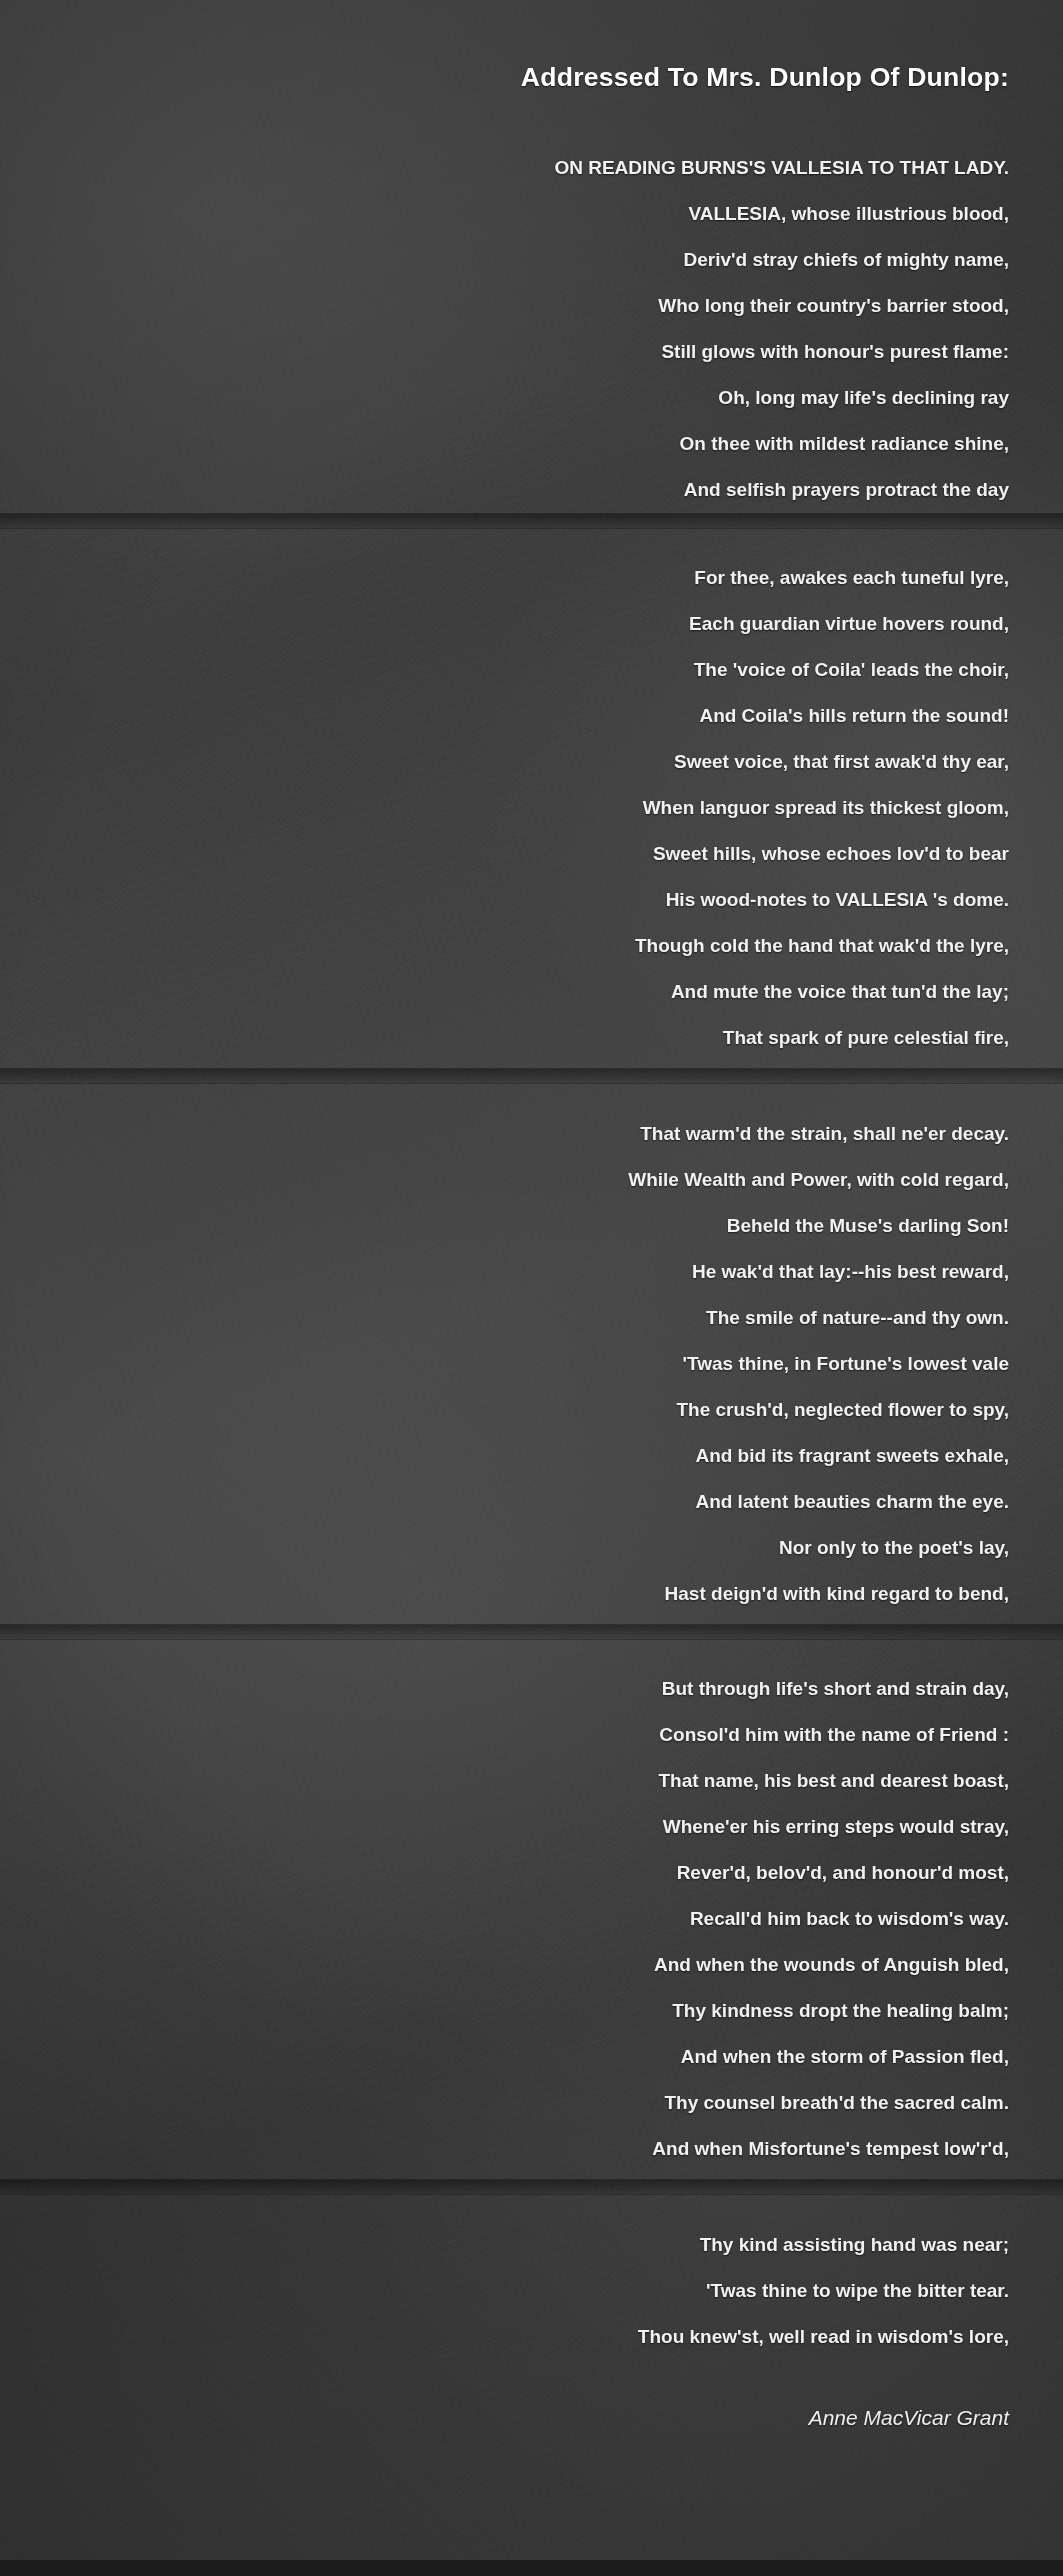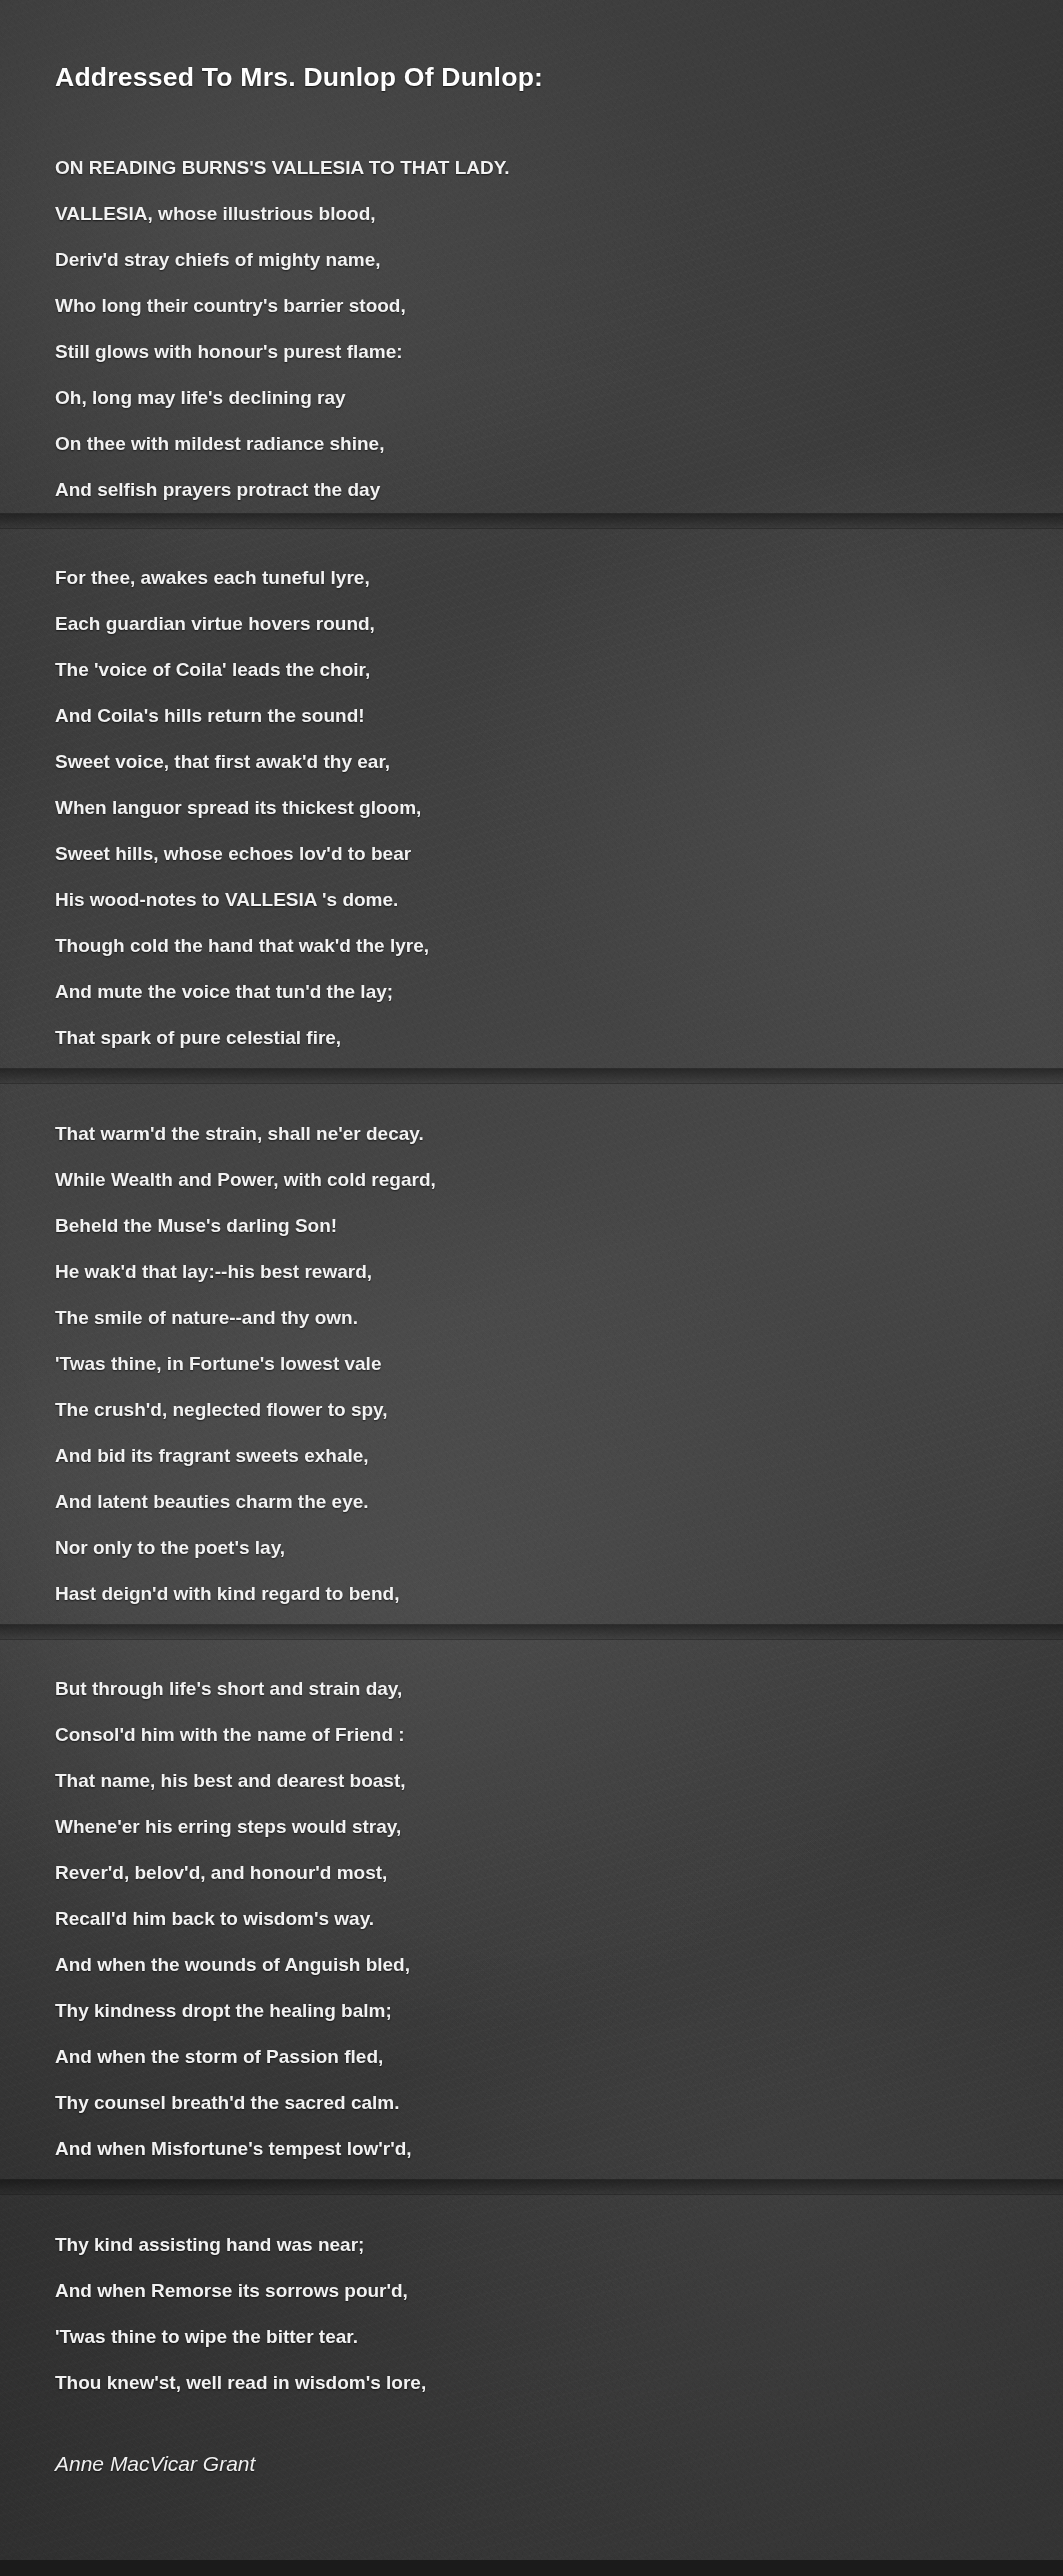--- a/index.html
+++ b/index.html
@@ -39,20 +39,21 @@
   .vignette {
     position: absolute;
     inset: 0;
     pointer-events: none;
     background: radial-gradient(ellipse 120% 75% at 50% 45%, rgba(0,0,0,0) 40%, rgba(0,0,0,0.35) 100%);
   }
   .content {
     position: relative;
     z-index: 3;
     padding: 0;
+    text-align: right;
   }
   .stanza {
     position: relative;
     padding: 0 55px;
   }
   .stanza-sep {
     height: 14px;
     width: 100%;
     background: linear-gradient(to bottom, rgba(0,0,0,0.42), rgba(0,0,0,0.10));
     border-top: 0.9px solid rgba(0,0,0,0.25);
@@ -164,21 +165,20 @@
       <div class="line">Thy kindness dropt the healing balm;</div>
       <div class="line">And when the storm of Passion fled,</div>
       <div class="line">Thy counsel breath'd the sacred calm.</div>
       <div class="line">And when Misfortune's tempest low'r'd,</div>
     </div>
 
     <div class="stanza-sep"></div>
 
     <div class="stanza stanza-pad">
       <div class="line">Thy kind assisting hand was near;</div>
-      <div class="line">And when Remorse its sorrows pour'd,</div>
       <div class="line">'Twas thine to wipe the bitter tear.</div>
       <div class="line">Thou knew'st, well read in wisdom's lore,</div>
     </div>
 
     <div class="author">Anne MacVicar Grant</div>
   </div>
 
   <div class="bottom-bar"></div>
 </div>
 

